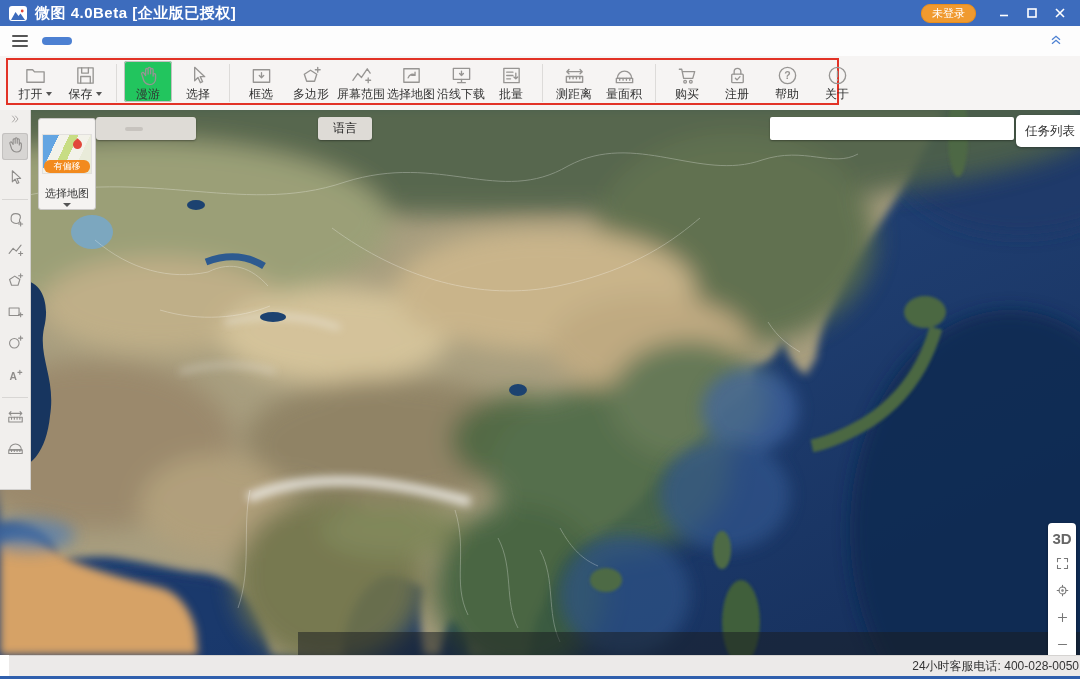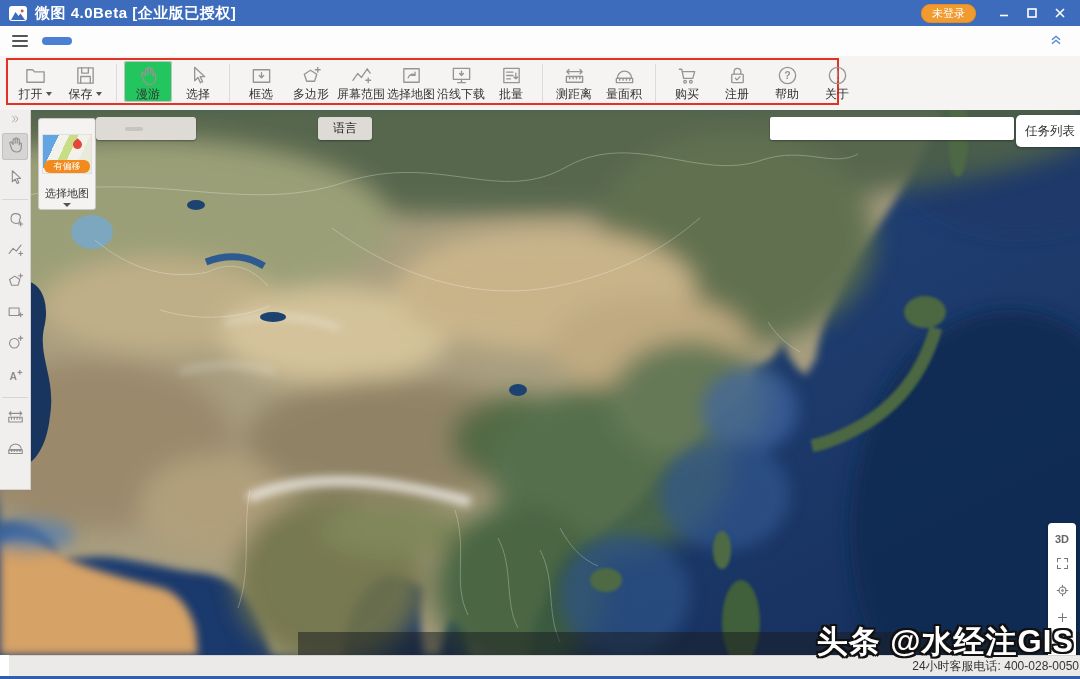--- a/index.html
+++ b/index.html
@@ -89,21 +89,21 @@
   .ov-btn{flex:1;text-align:center;font-size:12px;color:#444;cursor:default;white-space:nowrap;}
   .task-btn{position:absolute;left:1016px;top:5px;width:70px;height:32px;background:#fff;border-radius:5px;
             display:flex;align-items:center;justify-content:flex-start;padding-left:9px;font-size:12.5px;color:#333;
             z-index:20;box-shadow:0 1px 3px rgba(0,0,0,.35);cursor:default;box-sizing:border-box;}
   
   .zoom-panel{position:absolute;left:1048px;top:413px;width:28px;background:#fff;border-radius:4px;z-index:20;
               display:flex;flex-direction:column;align-items:center;padding:7px 0 10px;gap:10px;
               box-shadow:0 1px 3px rgba(0,0,0,.4);}
   .zoom-btn{display:flex;align-items:center;justify-content:center;width:20px;height:17px;cursor:default;}
   .zoom-btn svg{width:15px;height:15px;stroke:#777;fill:none;stroke-width:1.7;stroke-linecap:round;}
-  .z-label{font-size:11px;font-weight:bold;color:#666;}
+  .z-label{font-size:15px;font-weight:bold;color:#666;}
   
   .status-bar{position:absolute;left:298px;right:0;top:522px;height:23px;background:rgba(25,28,32,.52);
               display:flex;align-items:center;padding:0 10px;color:#fff;font-size:12.5px;z-index:10;box-sizing:border-box;}
   .seg{white-space:pre;}
   .seg + .seg{border-left:1px solid rgba(255,255,255,.35);padding-left:9px;margin-left:9px;}
   
   .footer{position:absolute;left:9px;top:655px;width:100%;height:21px;background:#eceae9;border-top:1px solid #d5d3d1;
           display:flex;align-items:center;justify-content:flex-end;padding-right:10px;font-size:12px;color:#333;box-sizing:border-box;}
   .bottom-strip{position:absolute;left:0;top:676px;width:100%;height:3px;background:#2f5fad;}
   
@@ -613,14 +613,13 @@
         <span class="seg"></span>
         <span class="seg"></span>
       </div>
   </div>
 
   <div class="footer">
     <span>24小时客服电话: 400-028-0050</span>
   </div>
   <div class="bottom-strip"></div>
 
-  <div class="watermark">头条 @水经注GIS</div>
 </div>
 
 </body></html>

